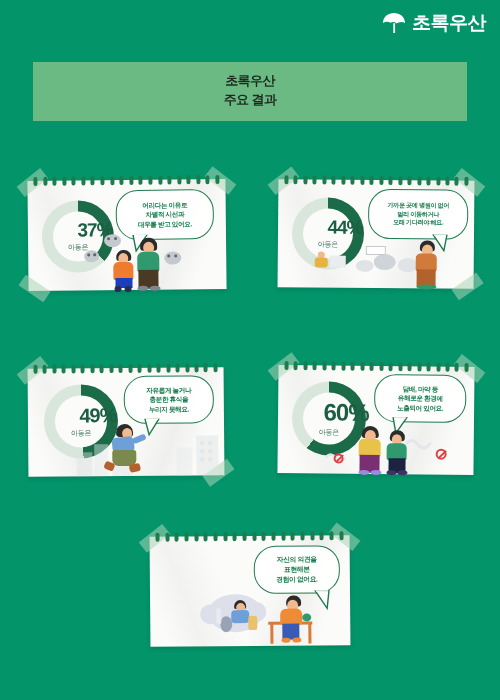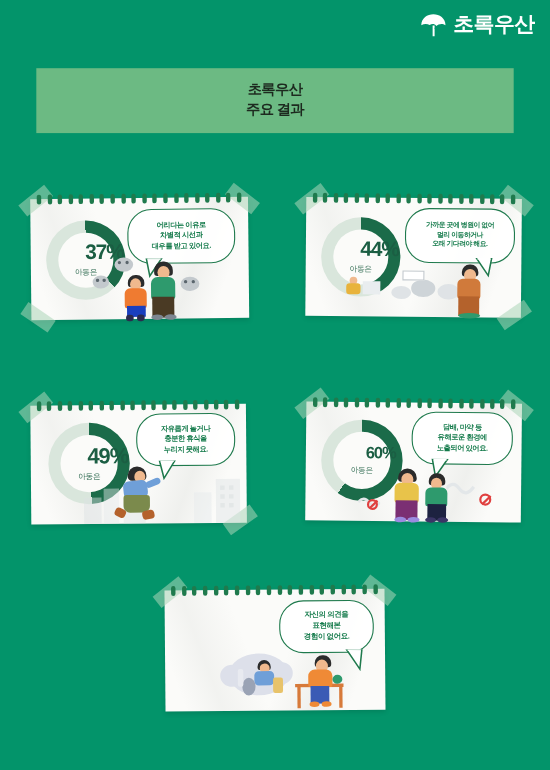--- a/index.html
+++ b/index.html
@@ -352,21 +352,21 @@
     <div class="ring"></div>
       <div class="ring"></div>
       <div class="ring"></div>
       <div class="ring"></div>
   </div>
 
   <div class="donut" style="left:14px;top:16px;width:74px;height:74px;
        background:conic-gradient(#1b6b49 0% 60%, #d9e6dc 60% 100%);border-radius:50%;">
     <div style="position:absolute;left:11px;top:11px;width:52px;height:52px;background:#fbfbf9;border-radius:50%;"></div>
     <div class="label">
-      <div class="pct" style="font-size:15px;">60%</div>
+      <div class="pct" style="font-size:24px;">60%</div>
       <div class="who">아동은</div>
     </div>
   </div>
 
   <div class="bubble" style="left:96px;top:8px;width:90px;height:46px;">
     <div class="bl" style="font-size:6.6px;">담배, 마약 등</div>
     <div class="bl" style="font-size:6.6px;">유해로운 환경에</div>
     <div class="bl" style="font-size:6.6px;">노출되어 있어요.</div>
     <svg style="position:absolute;left:16px;top:42px;" width="20" height="18">
       <path d="M2 0 L16 0 L5 16 Z" fill="#ffffff" stroke="#1f7a4d" stroke-width="1.4"></path>

